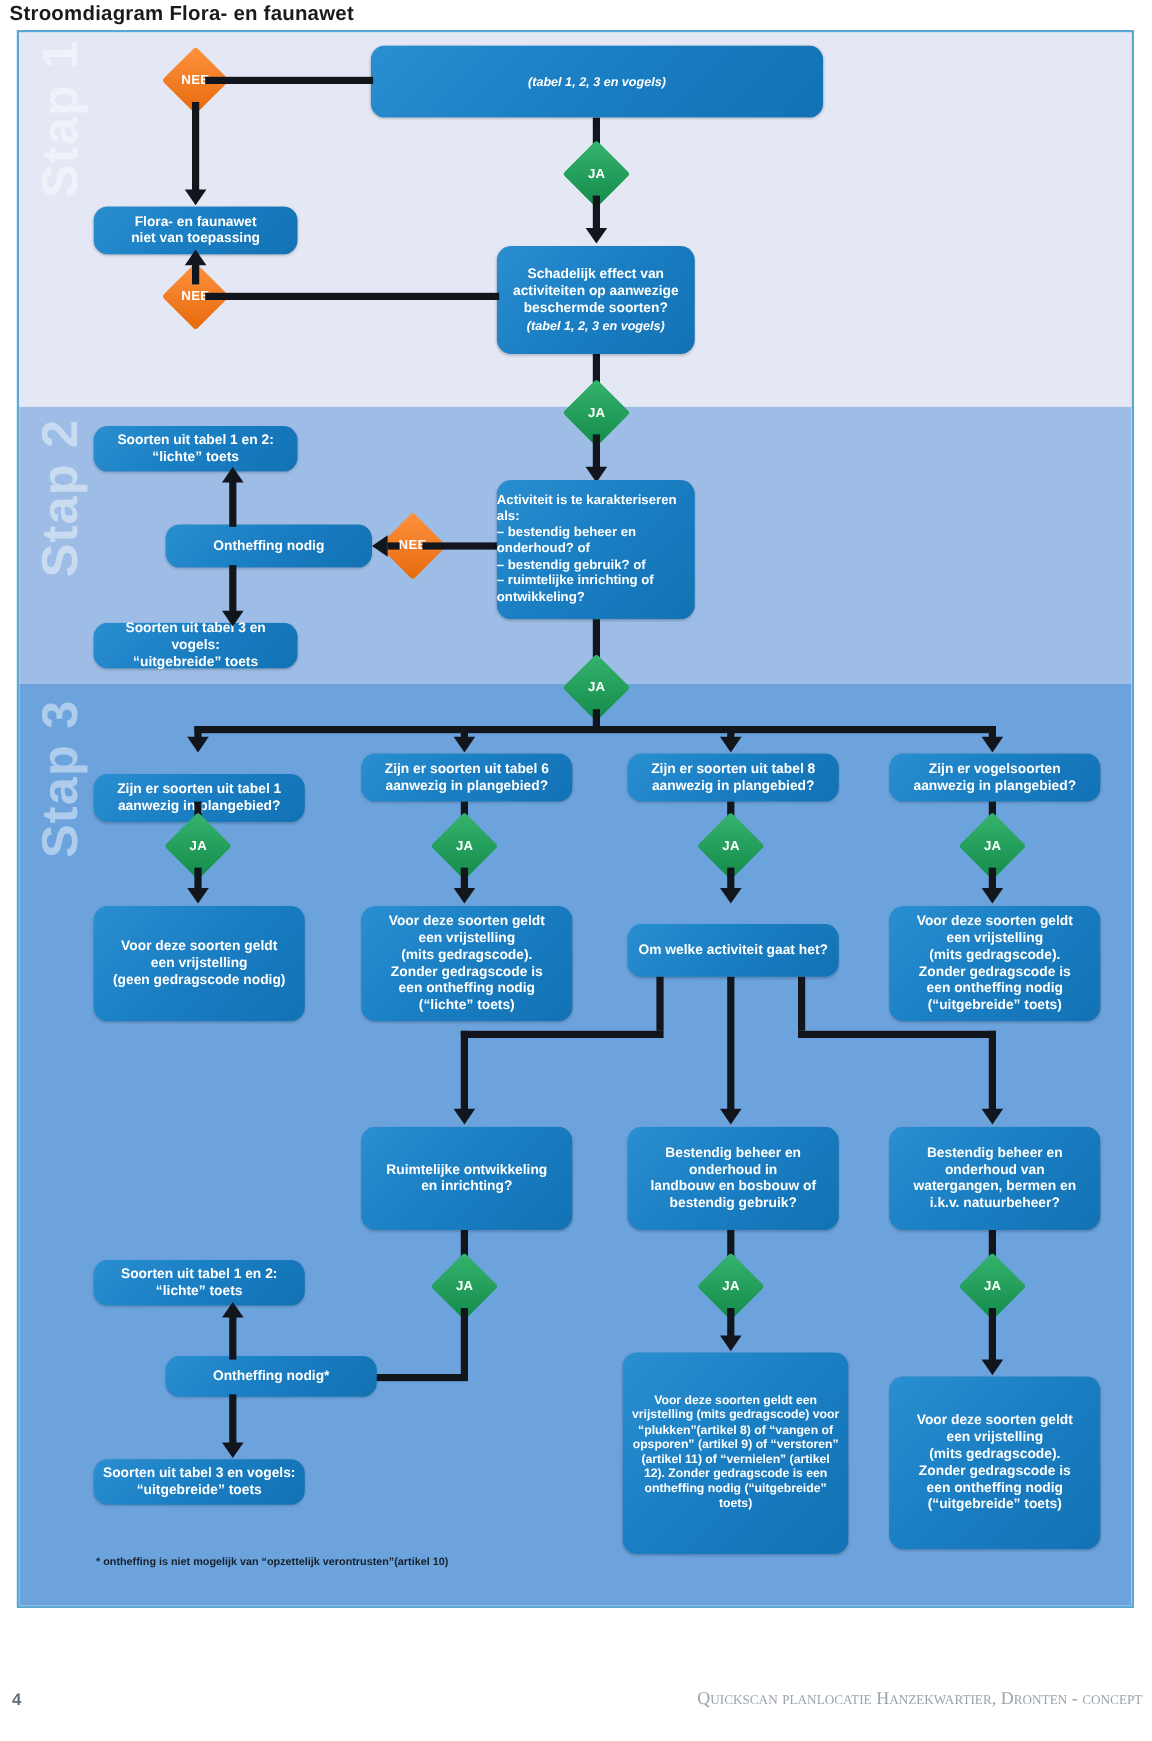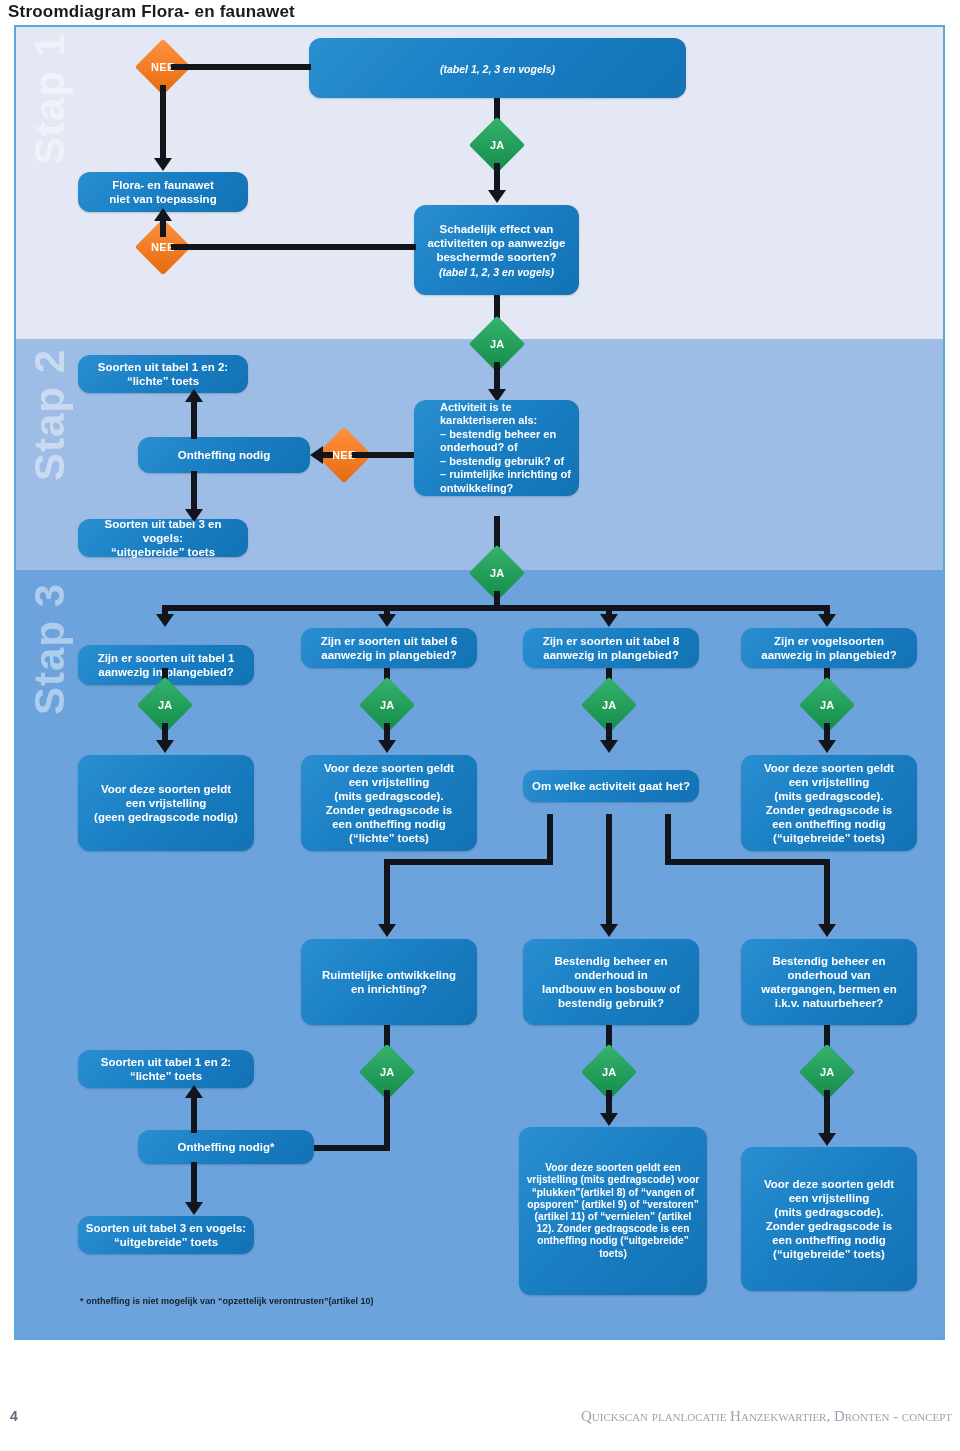--- a/index.html
+++ b/index.html
@@ -159,21 +159,21 @@
   <div class="ln lnv" style="left:175px;top:444px;height:42px;"></div>
   <div class="arrow down" style="left:169px;top:482px;"></div>
 
   <div class="dia nee" style="left:308px;top:408px;">
     <span>NEE</span>
   </div>
   <div class="ln lnh" style="left:336px;top:425px;width:64px;"></div>
   <div class="ln lnh" style="left:307px;top:425px;width:10px;"></div>
   <div class="arrow left" style="left:294px;top:419px;"></div>
 
-  <div class="node left" style="left:398px;top:373px;width:165px;height:96px;white-space:pre-line;font-size:11px;padding-left:26px;">Activiteit is te karakteriseren als:
+  <div class="node left" style="left:398px;top:373px;width:165px;height:116px;white-space:pre-line;font-size:11px;padding-left:0;">Activiteit is te karakteriseren als:
 – bestendig beheer en onderhoud? of
 – bestendig gebruik? of
 – ruimtelijke inrichting of ontwikkeling?</div>
 
   <div class="ln lnv" style="left:478px;top:489px;height:32px;"></div>
   <div class="dia ja" style="left:461px;top:526px;">
     <span>JA</span>
   </div>
   <div class="ln lnv" style="left:478px;top:564px;height:16px;"></div>
 
@@ -226,21 +226,21 @@
 
   <div class="node" style="left:62px;top:728px;width:176px;height:96px;white-space:pre-line;">Voor deze soorten geldt
 een vrijstelling
 (geen gedragscode nodig)</div>
   <div class="node" style="left:285px;top:728px;width:176px;height:96px;white-space:pre-line;">Voor deze soorten geldt
 een vrijstelling
 (mits gedragscode).
 Zonder gedragscode is
 een ontheffing nodig
 (“lichte” toets)</div>
-  <div class="node" style="left:507px;top:743px;width:176px;height:32px;">Om welke activiteit gaat het?</div>
+  <div class="node" style="left:507px;top:743px;width:176px;height:44px;">Om welke activiteit gaat het?</div>
   <div class="node" style="left:725px;top:728px;width:176px;height:96px;white-space:pre-line;">Voor deze soorten geldt
 een vrijstelling
 (mits gedragscode).
 Zonder gedragscode is
 een ontheffing nodig
 (“uitgebreide” toets)</div>
 
   <div class="ln lnv" style="left:531px;top:787px;height:45px;"></div>
   <div class="ln lnh" style="left:368px;top:832px;width:169px;"></div>
   <div class="ln lnv" style="left:368px;top:832px;height:70px;"></div>

